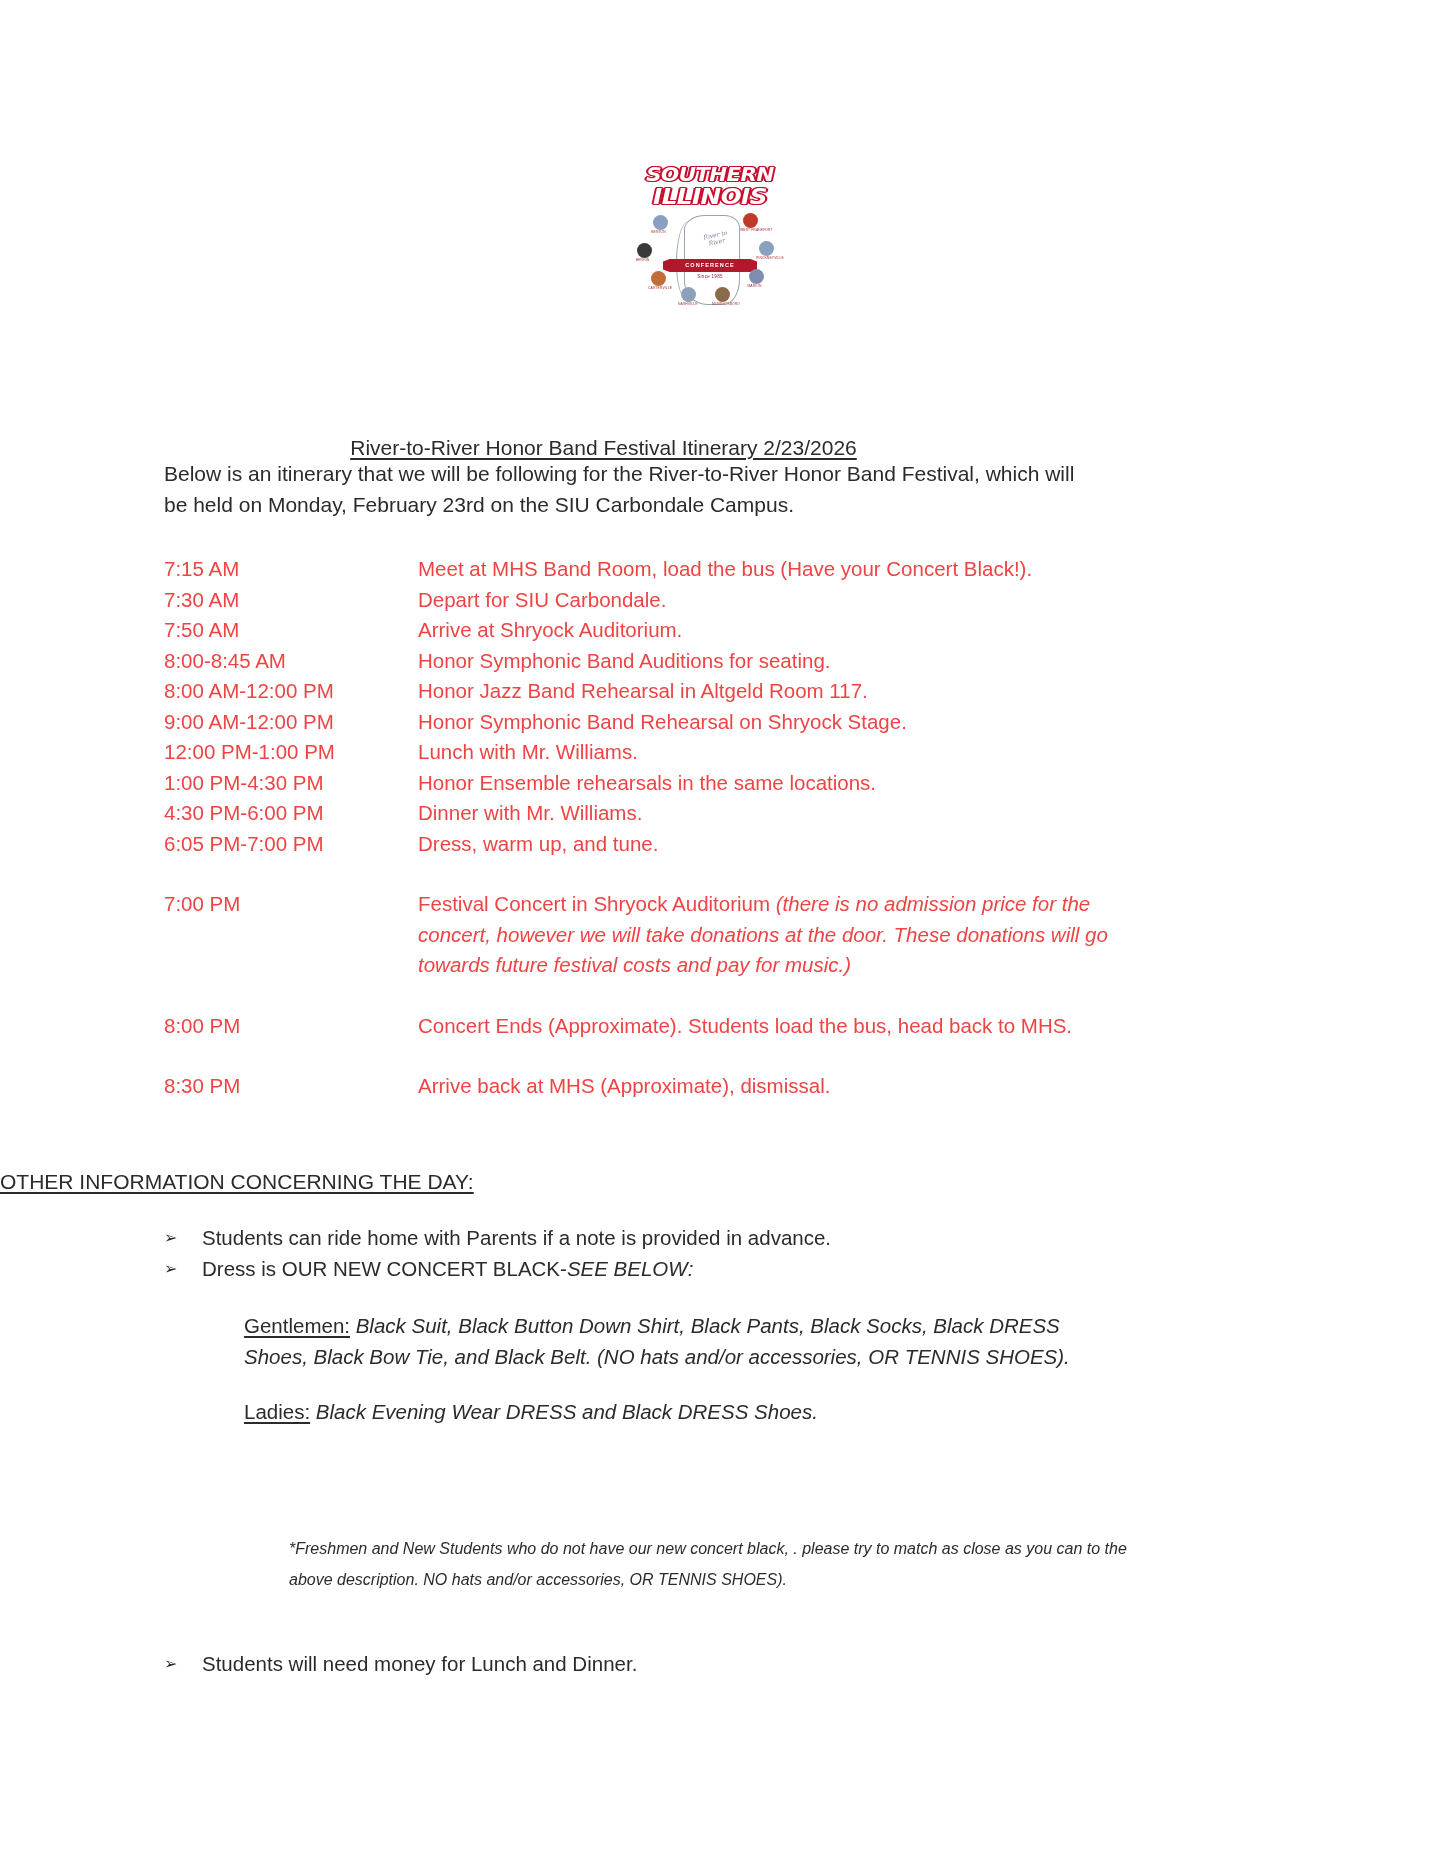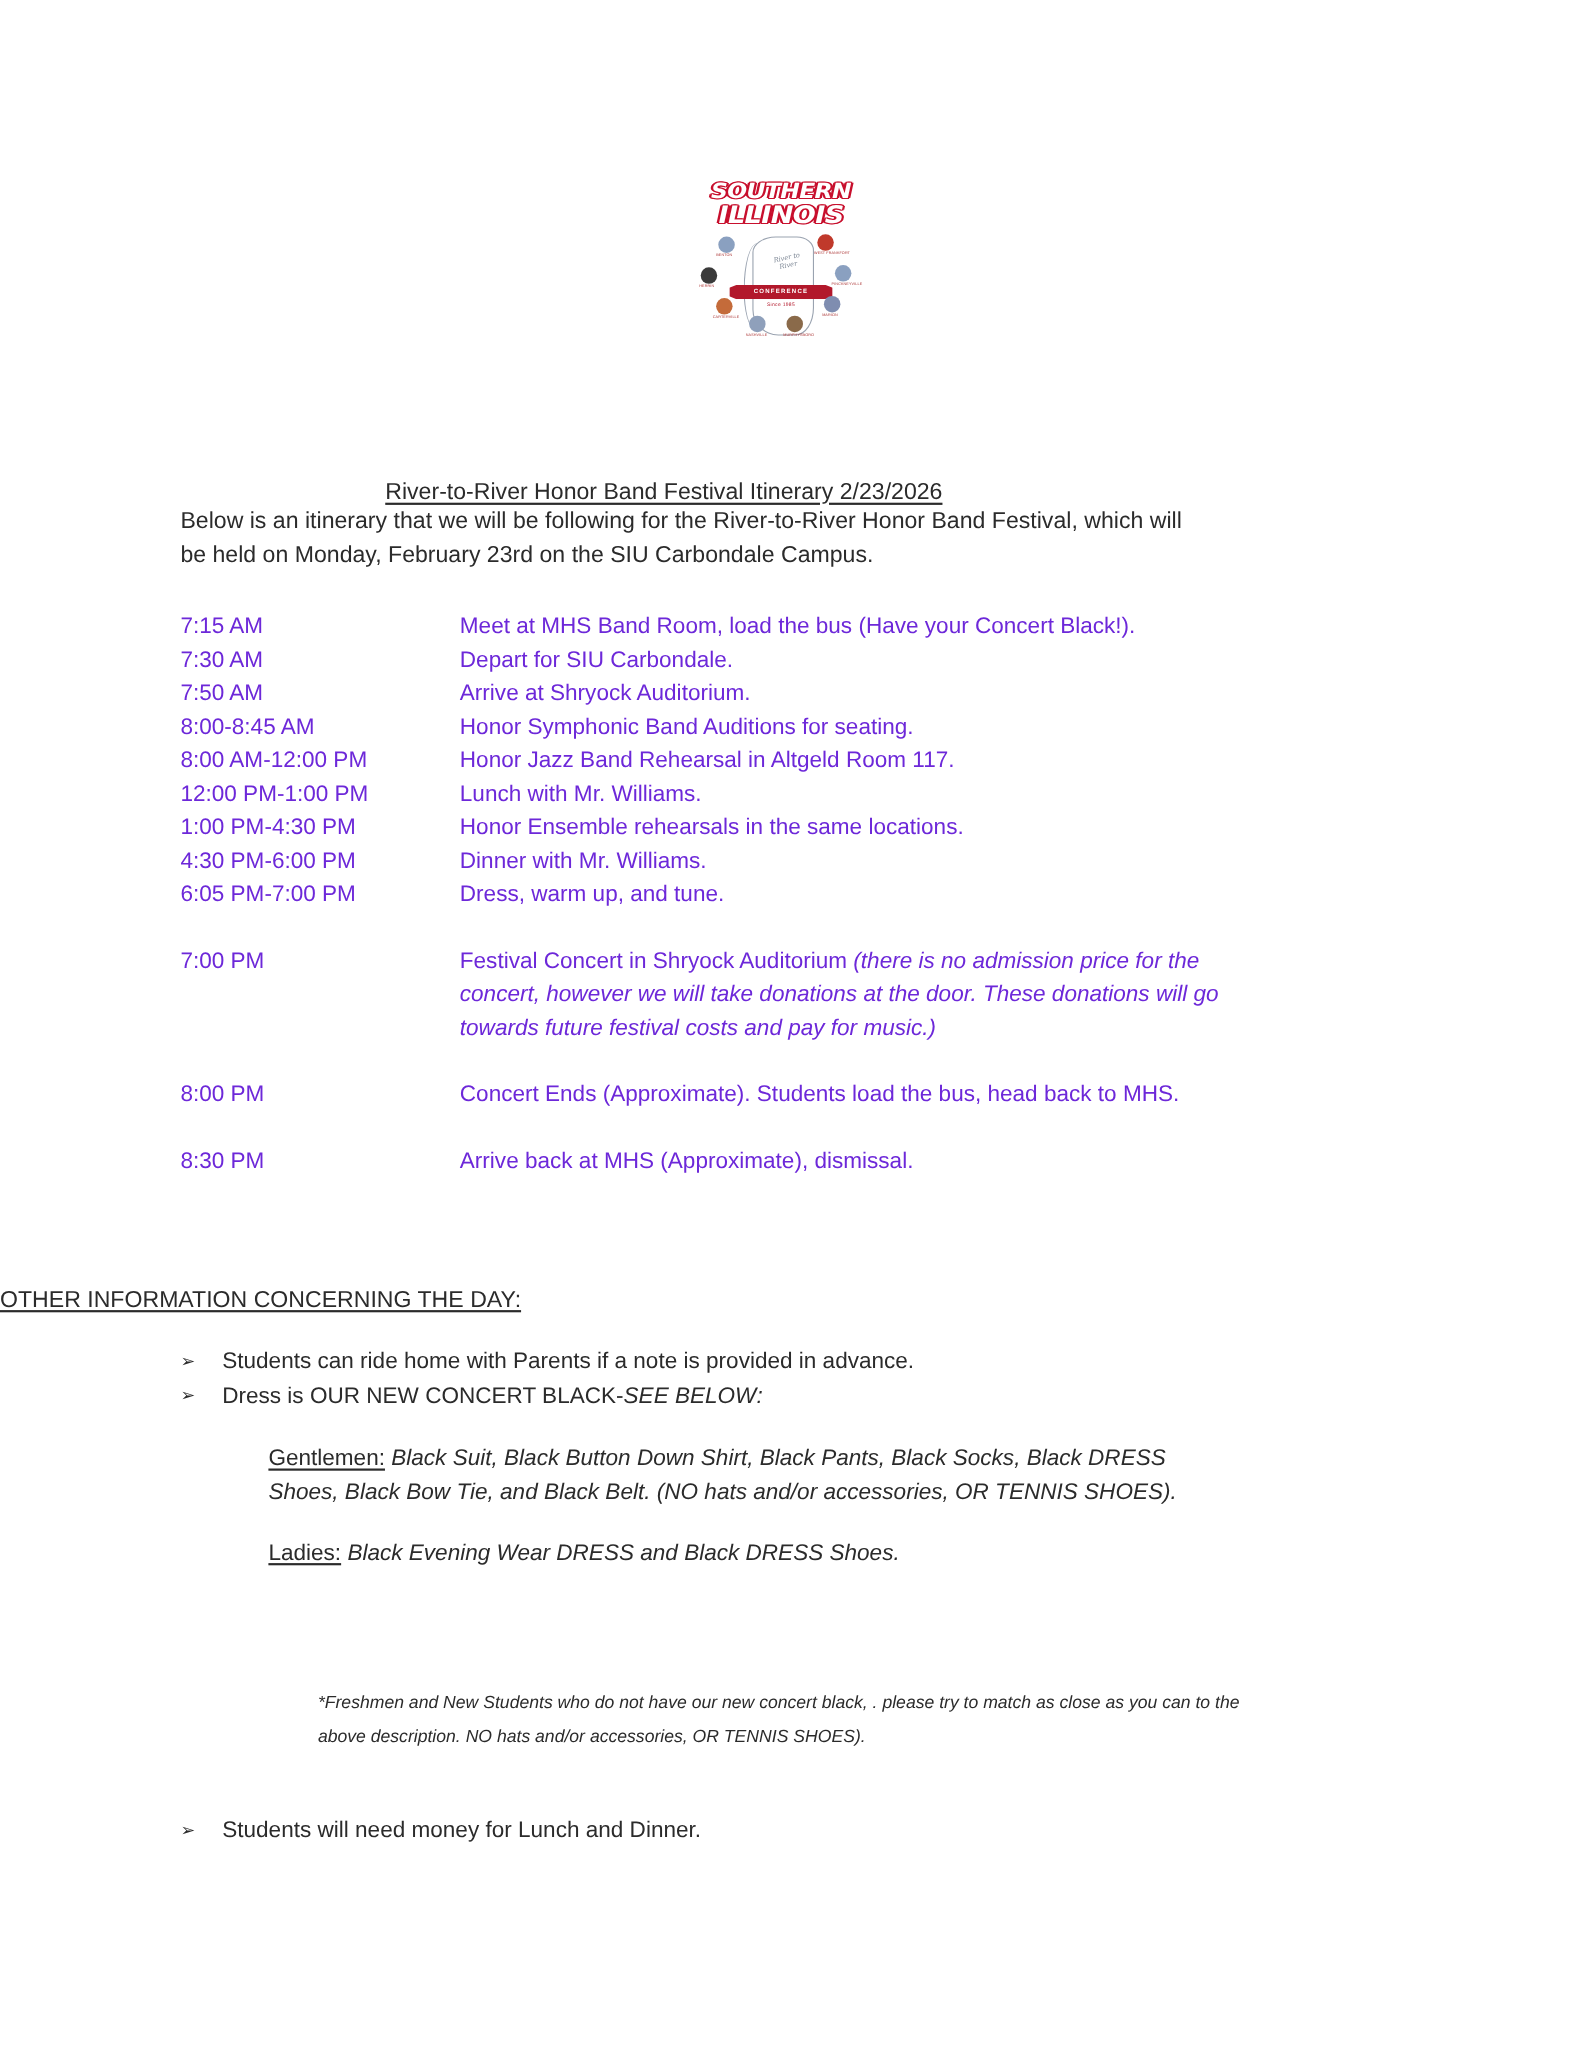--- a/index.html
+++ b/index.html
@@ -172,21 +172,21 @@
 
   .schedule {
     position: absolute;
     left: 164px; top: 554px;
     width: 1000px;
   }
   .sched-row {
     display: flex;
     font-size: 20.5px;
     line-height: 30.5px;
-    color: #6d28d9;
+    color: #ef4444;
   }
   .sched-time {
     width: 254px;
     flex: 0 0 254px;
     white-space: nowrap;
   }
   .sched-desc { flex: 1 1 auto; }
   .sched-row.gap { margin-top: 30px; }
   .semi { font-weight: 500; }
 
@@ -325,20 +325,24 @@
     <div class="sched-row">
       <div class="sched-time">8:00-8:45 AM</div>
       <div class="sched-desc">Honor Symphonic Band Auditions for seating.</div>
     </div>
 
     <div class="sched-row">
       <div class="sched-time">8:00 AM-12:00 PM</div>
       <div class="sched-desc">Honor Jazz Band Rehearsal in Altgeld Room 117.</div>
     </div>
 
+    <div class="sched-row">
+      <div class="sched-time">9:00 AM-12:00 PM</div>
+      <div class="sched-desc">Honor Symphonic Band Rehearsal on Shryock Stage.</div>
+    </div>
 
     <div class="sched-row">
       <div class="sched-time">12:00 PM-1:00 PM</div>
       <div class="sched-desc">Lunch with Mr. Williams.</div>
     </div>
 
     <div class="sched-row">
       <div class="sched-time">1:00 PM-4:30 PM</div>
       <div class="sched-desc">Honor Ensemble rehearsals in the same locations.</div>
     </div>

